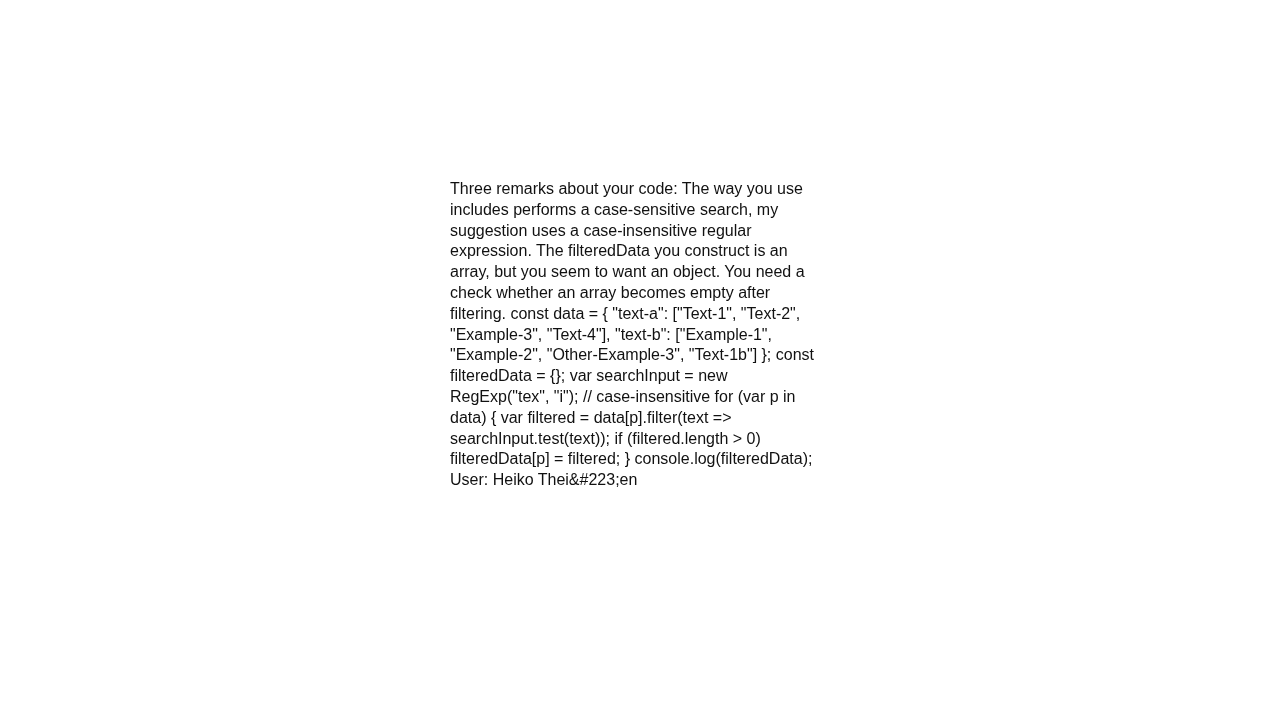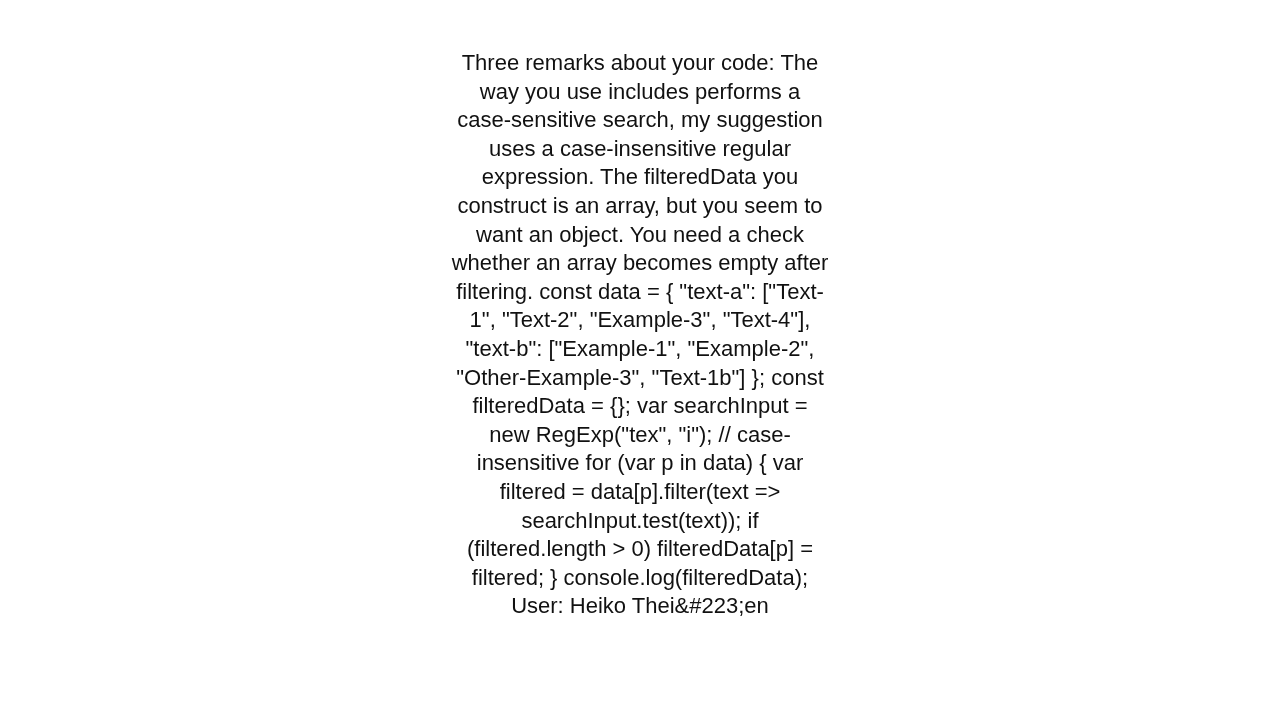--- a/index.html
+++ b/index.html
@@ -11,22 +11,22 @@
       width: 1280px;
       height: 720px;
       background: #ffffff;
       font-family: Arial, Helvetica, sans-serif;
       display: flex;
       align-items: center;
       justify-content: center;
     }
     .content-block {
       width: 380px;
-      text-align: center;
-      font-size: 22px;
+      text-align: left;
+      font-size: 16px;
       line-height: 1.3;
       color: #111111;
       margin-top: -50px;
     }
   </style>
 </head>
 <body>
 
 <div class="content-block">Three remarks about your code:  The way you use includes performs a case-sensitive search, my suggestion uses a case-insensitive regular expression. The filteredData you construct is an array, but you seem to want an object. You need a check whether an array becomes empty after filtering.    const data = {   "text-a": ["Text-1", "Text-2", "Example-3", "Text-4"],   "text-b": ["Example-1", "Example-2", "Other-Example-3", "Text-1b"] }; const filteredData = {}; var searchInput = new RegExp("tex", "i"); // case-insensitive for (var p in data) {   var filtered = data[p].filter(text =&gt; searchInput.test(text));   if (filtered.length &gt; 0) filteredData[p] = filtered; } console.log(filteredData);    User: Heiko Thei&amp;#223;en</div>
 

